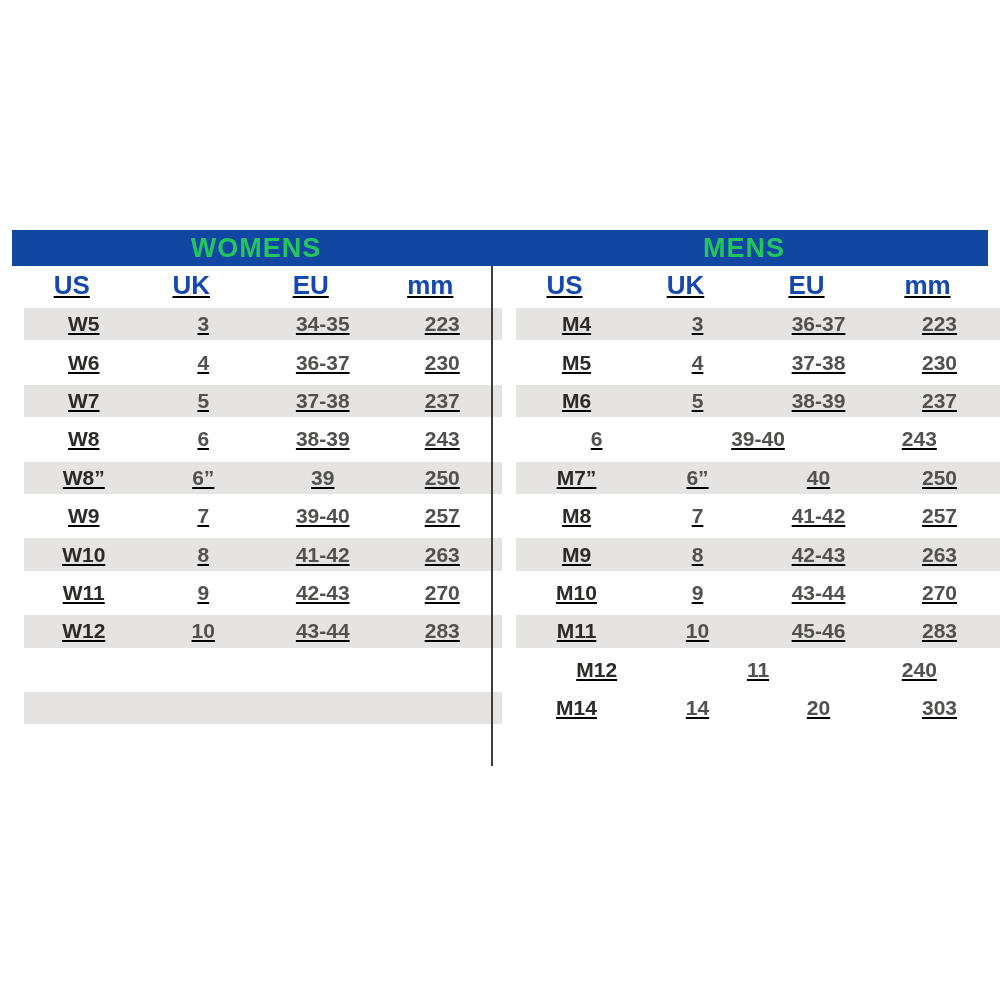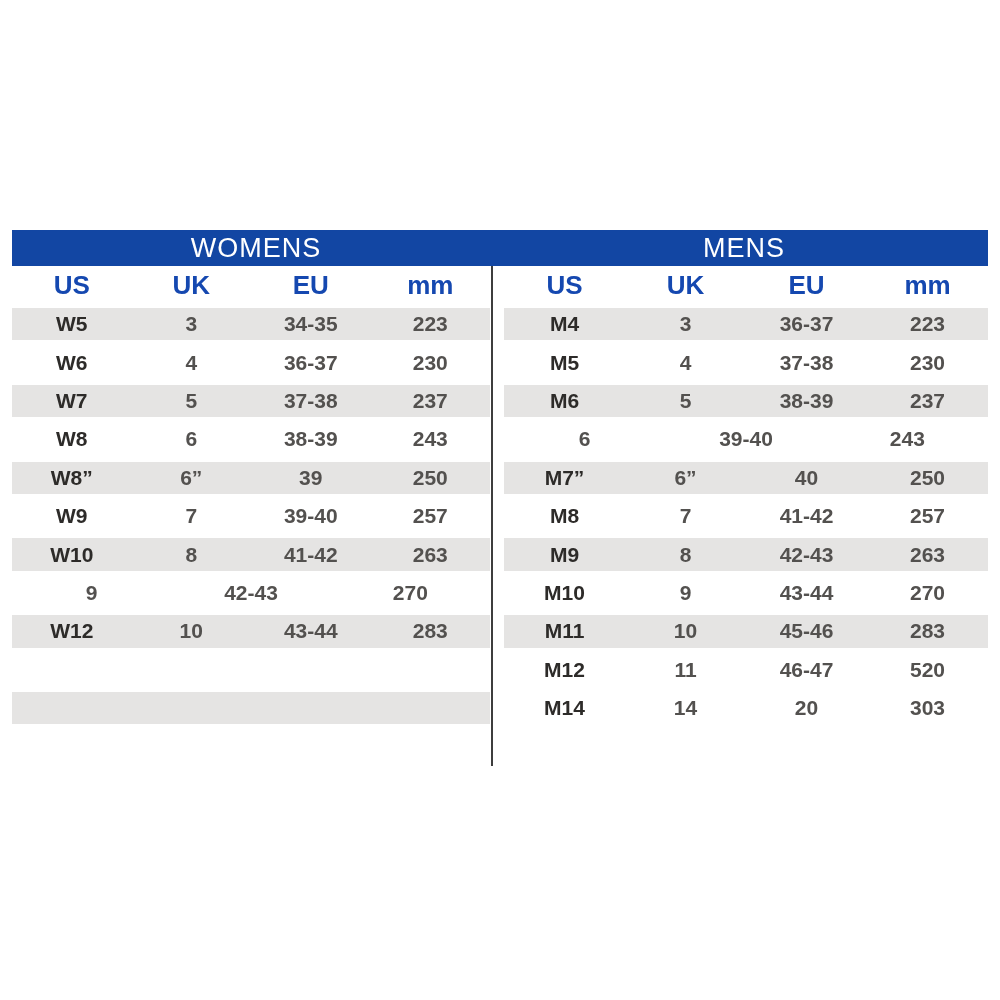--- a/index.html
+++ b/index.html
@@ -19,42 +19,42 @@
   .title-bar {
     display: flex;
     height: 36px;
     background: #1246a3;
   }
   .title-half {
     flex: 1 1 50%;
     display: flex;
     align-items: center;
     justify-content: center;
-    color: #ffffff;
+    color: #22c55e;
     font-size: 27px;
-    font-weight: 400;
+    font-weight: 700;
     letter-spacing: 1px;
   }
   
   .tables-body {
     display: flex;
     align-items: stretch;
   }
   .v-divider {
     width: 2px;
     background: #3d3d3d;
     margin-left: 1px;
     margin-right: 11px;
     flex: 0 0 auto;
   }
   .size-table { width: 478px; flex: 0 0 auto; }
   .size-table.right { width: auto; flex: 1 1 auto; }
-  .trow { display: flex; width: 100%; }
+  .trow { display: flex; width: 100%; text-decoration: underline; }
   .thead { height: 39px; }
-  .drow { height: 38.4px; }
+  .drow { height: 38.4px; margin-left: 12px; }
   .drow.stripe {
     background: #e5e4e3;
     background-clip: padding-box;
     border-top: 3px solid #ffffff;
     border-bottom: 3px solid #ffffff;
   }
   .cell {
     flex: 1 1 25%;
     display: flex;
     align-items: center;
@@ -117,20 +117,21 @@
           <div class="cell val-cell">39-40</div>
           <div class="cell val-cell">257</div>
         </div>
         <div class="trow drow stripe">
           <div class="cell size-cell">W10</div>
           <div class="cell val-cell">8</div>
           <div class="cell val-cell">41-42</div>
           <div class="cell val-cell">263</div>
         </div>
         <div class="trow drow">
+          <div class="cell size-cell">W11</div>
           <div class="cell val-cell">9</div>
           <div class="cell val-cell">42-43</div>
           <div class="cell val-cell">270</div>
         </div>
         <div class="trow drow stripe">
           <div class="cell size-cell">W12</div>
           <div class="cell val-cell">10</div>
           <div class="cell val-cell">43-44</div>
           <div class="cell val-cell">283</div>
         </div>
@@ -210,22 +211,21 @@
         </div>
         <div class="trow drow stripe">
           <div class="cell size-cell">M11</div>
           <div class="cell val-cell">10</div>
           <div class="cell val-cell">45-46</div>
           <div class="cell val-cell">283</div>
         </div>
         <div class="trow drow">
           <div class="cell size-cell">M12</div>
           <div class="cell val-cell">11</div>
-          <div class="cell val-cell">46-47</div>
-          <div class="cell val-cell">520</div>
+          <div class="cell val-cell">240</div>
         </div>
         <div class="trow drow">
           <div class="cell size-cell">M14</div>
           <div class="cell val-cell">14</div>
           <div class="cell val-cell">20</div>
           <div class="cell val-cell">303</div>
         </div>
       </div>
   </div>
 </div>

